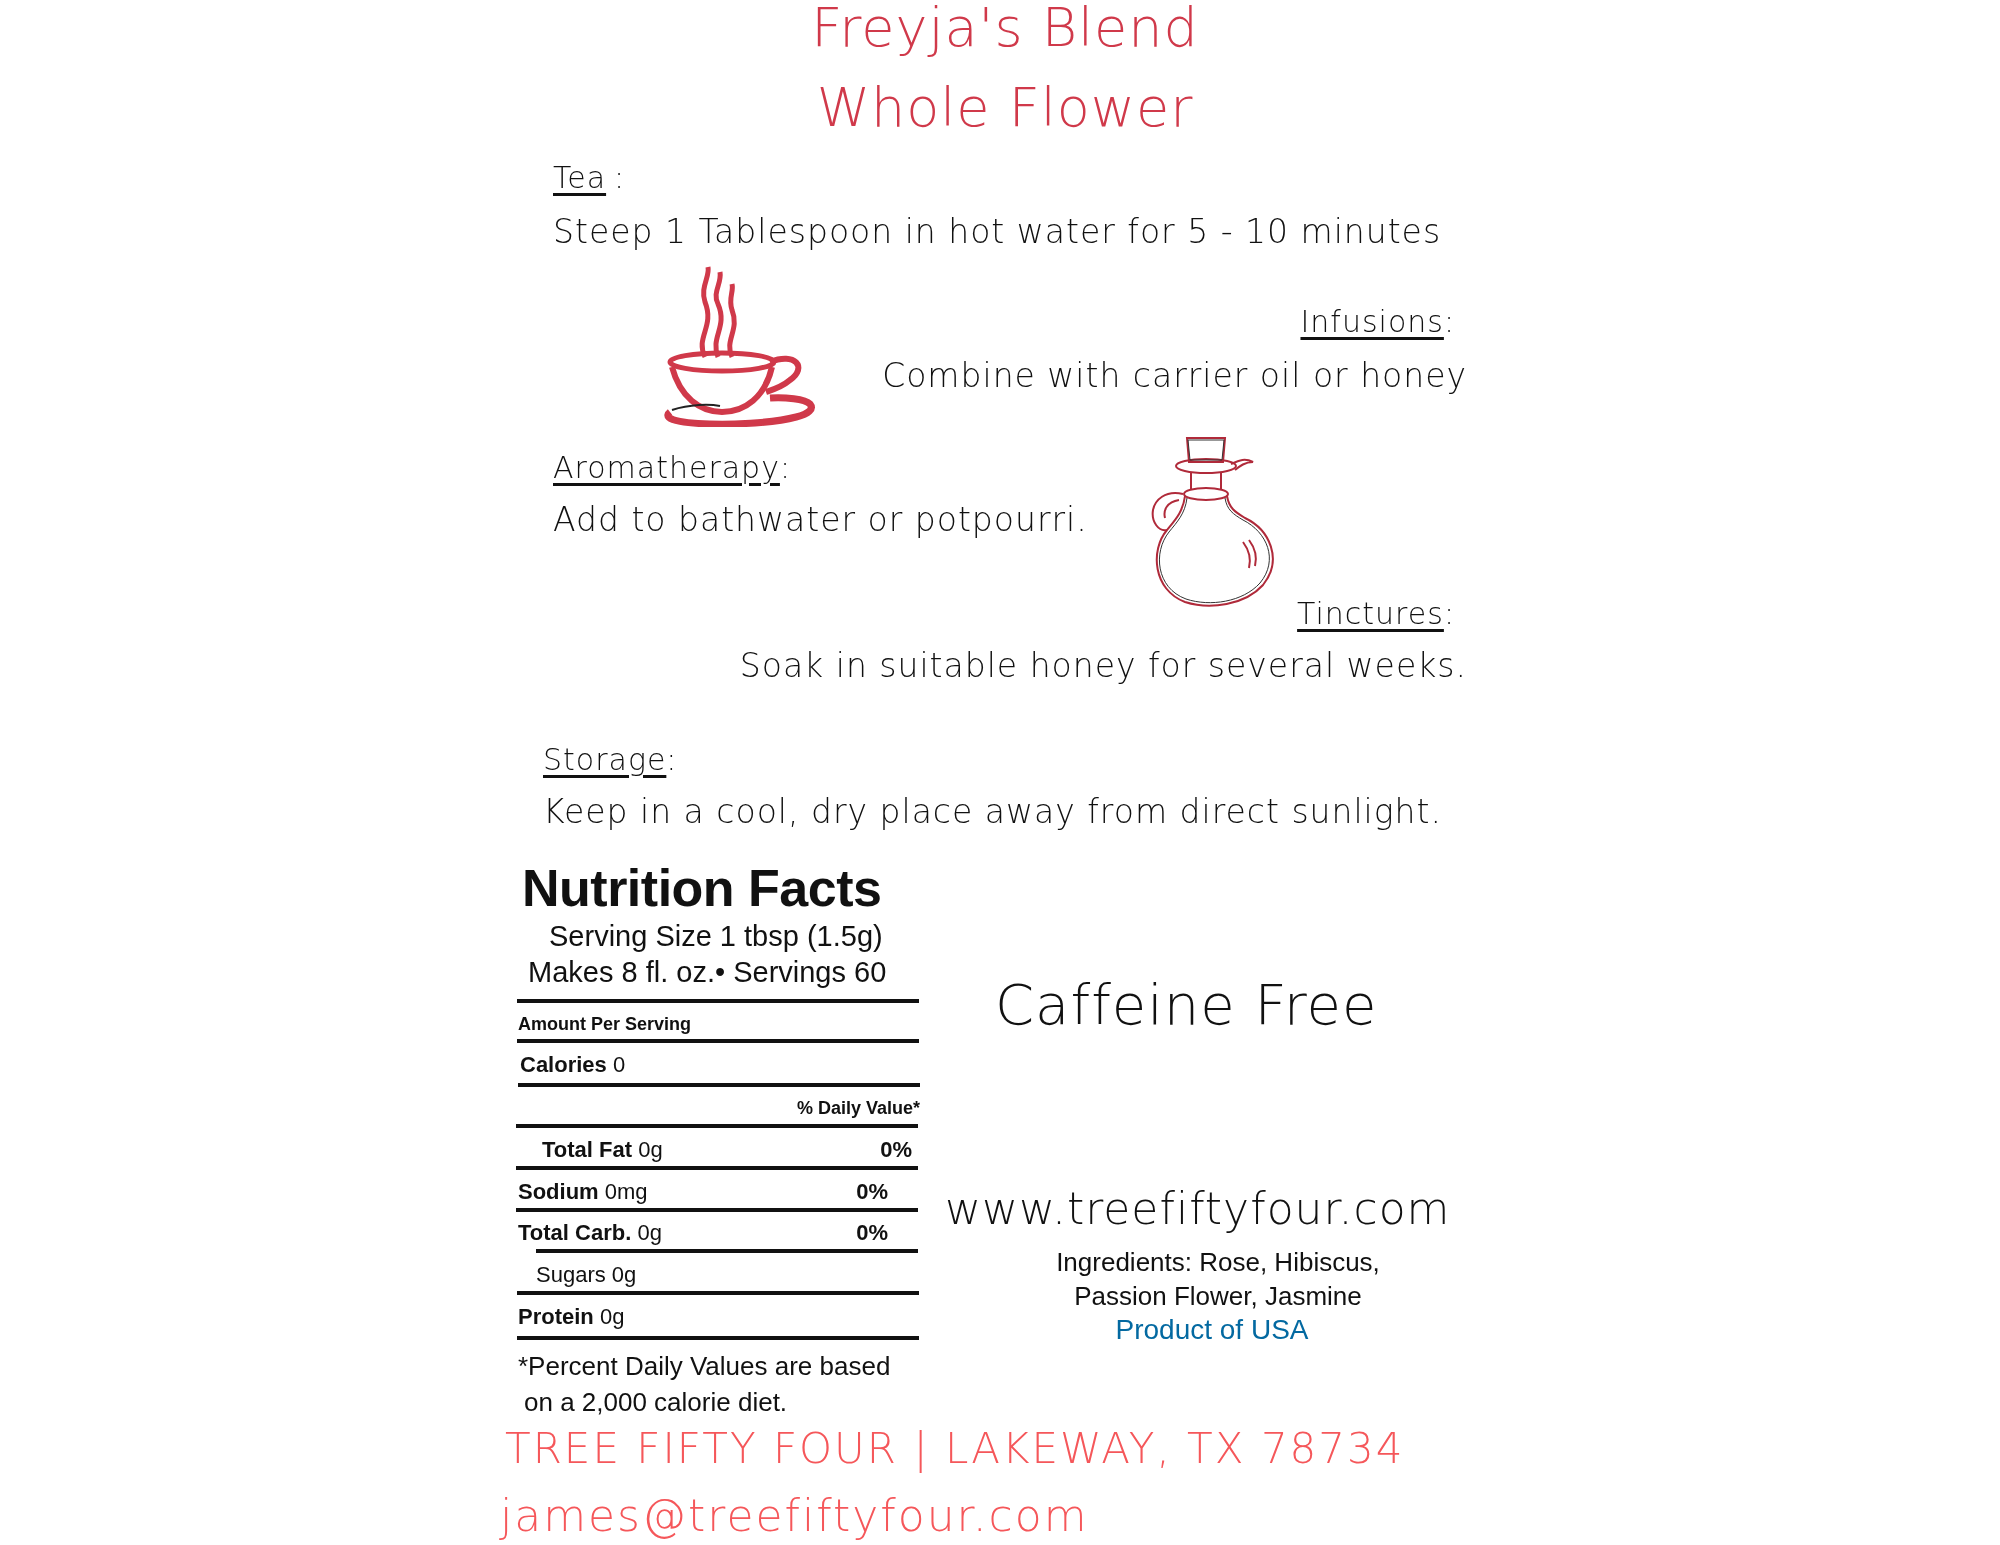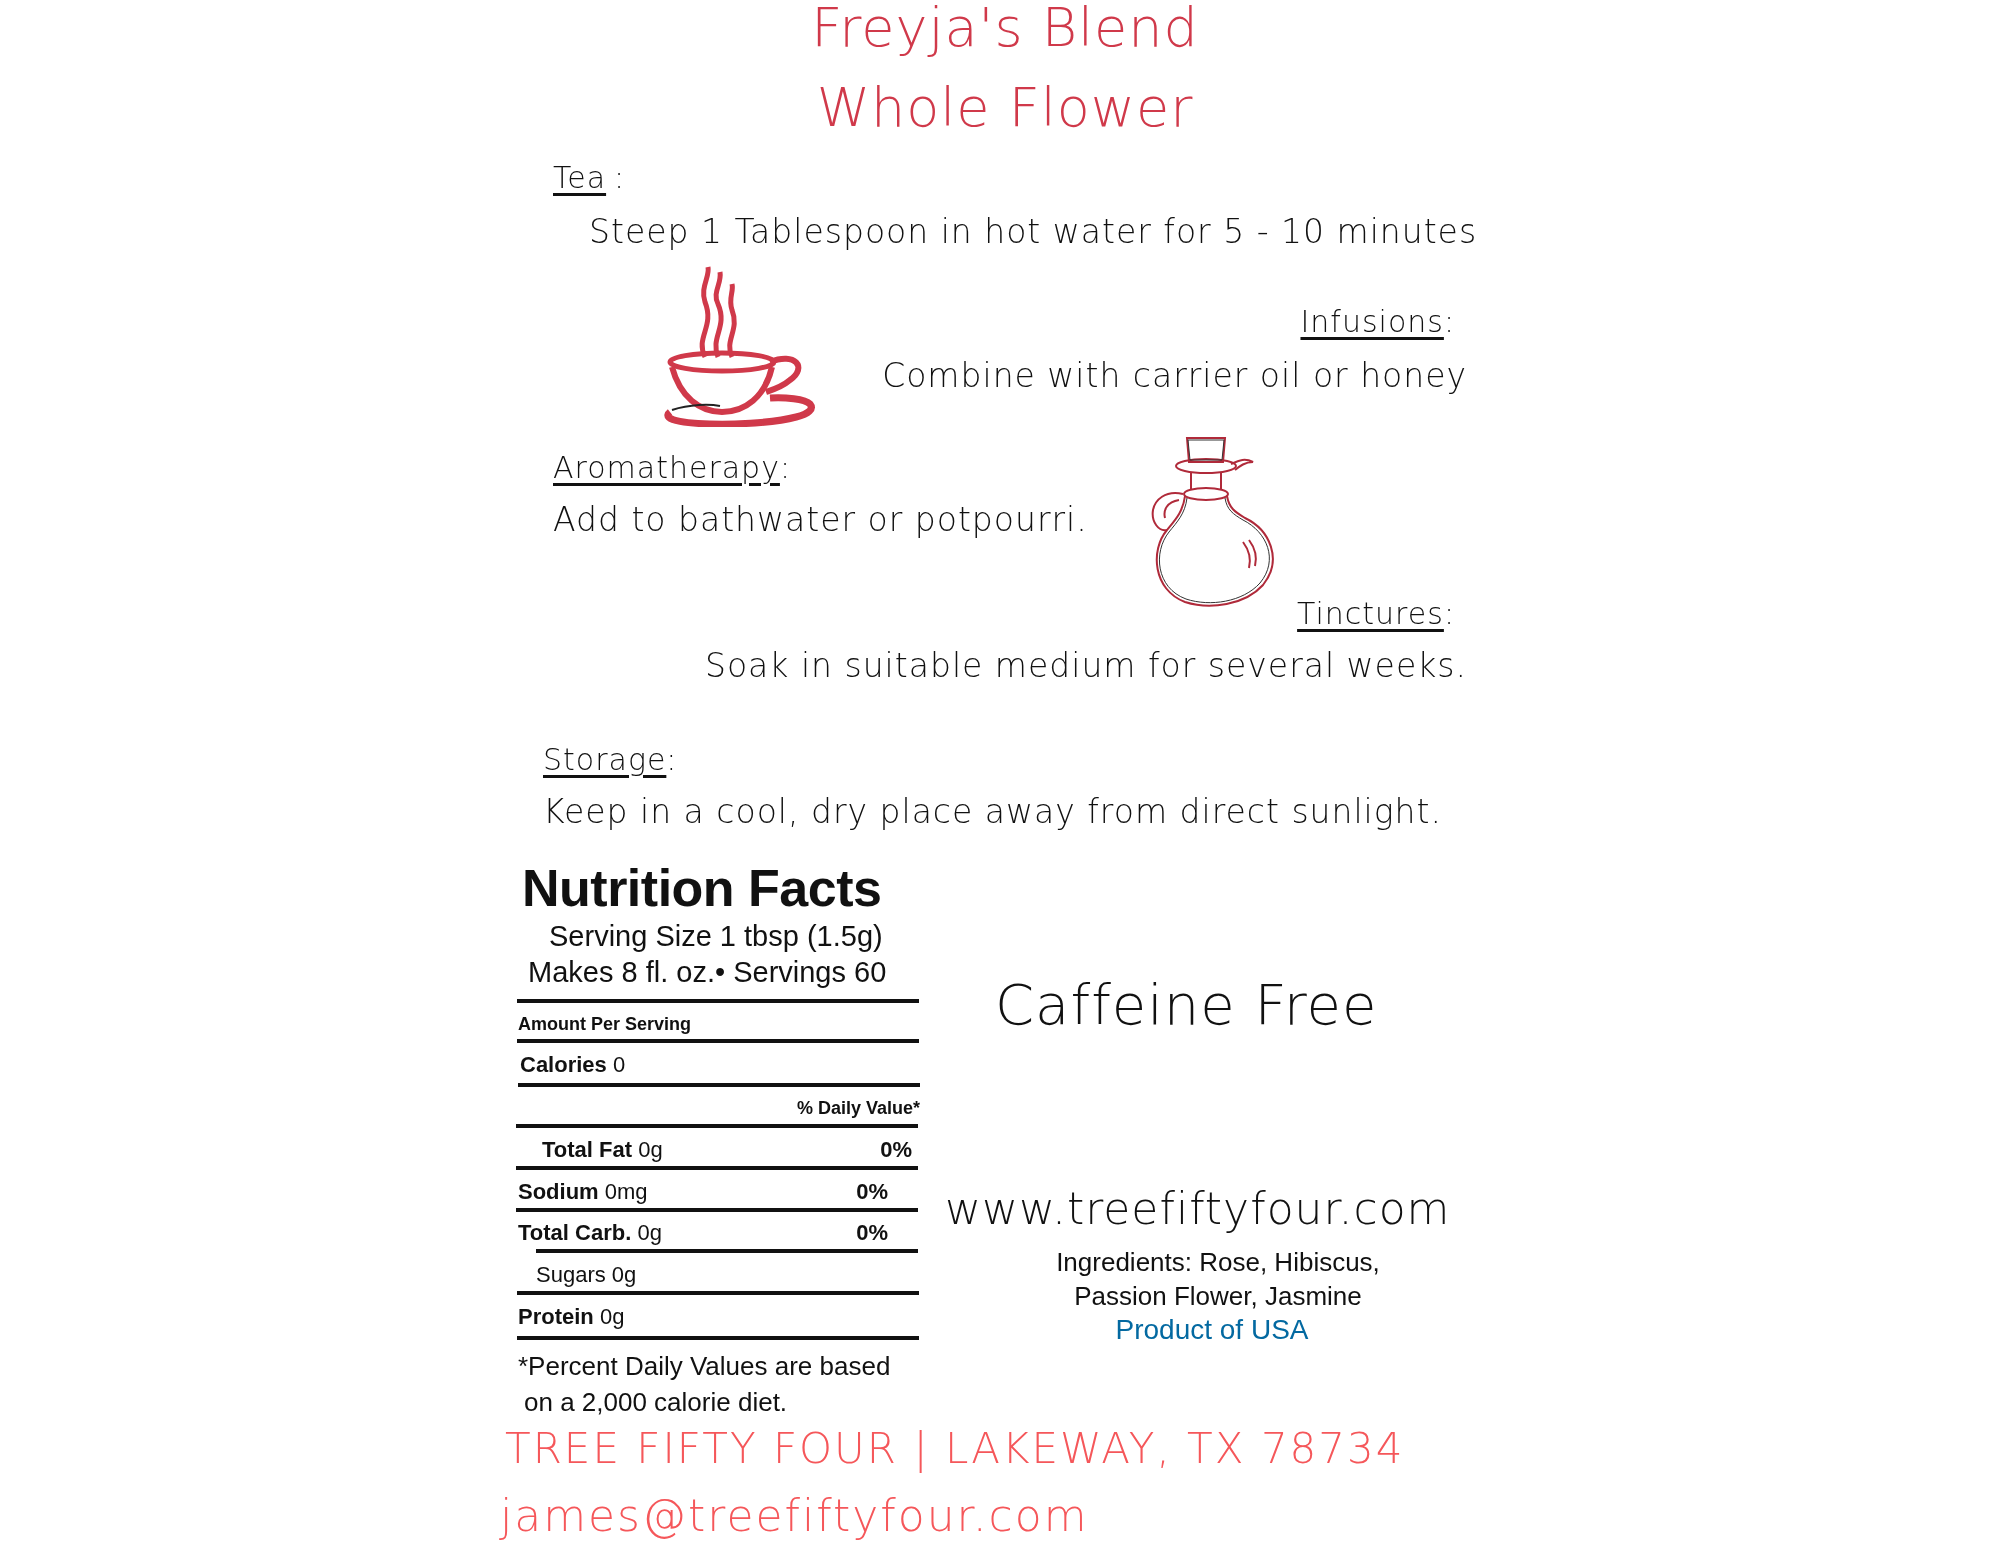--- a/index.html
+++ b/index.html
@@ -30,21 +30,21 @@
     svg.icon { position: absolute; }
   </style>
 </head>
 <body>
 
 <div class="hand title" style="top:-4px;">Freyja's Blend</div>
 <div class="hand title" style="top:76px;">Whole Flower</div>
 
 <div class="hand heading" style="left:553px; top:160px;"><span>Tea</span></div>
 <span class="hand heading" style="left:614px; top:160px; text-decoration:none;">:</span>
-<div class="hand body-text" style="left:553px; top:212px;margin-left:36px;">Steep 1 Tablespoon in hot water for 5 - 10 minutes</div>
+<div class="hand body-text" style="left:553px; top:212px;">Steep 1 Tablespoon in hot water for 5 - 10 minutes</div>
 
 <svg class="icon" style="left:660px; top:262px;" width="160" height="165" viewBox="0 0 160 165">
   <path d="M45 95 C 35 75, 55 65, 45 40 C 40 25, 50 15, 48 5" fill="none" stroke="#d0394a" stroke-width="5"></path>
   <path d="M58 95 C 50 75, 68 65, 58 42 C 52 30, 62 22, 60 10" fill="none" stroke="#d0394a" stroke-width="5"></path>
   <path d="M72 95 C 64 78, 80 68, 72 48 C 68 36, 74 30, 72 22" fill="none" stroke="#d0394a" stroke-width="5"></path>
   <ellipse cx="62" cy="100" rx="52" ry="9" fill="none" stroke="#d0394a" stroke-width="5"></ellipse>
   <path d="M12 105 C 20 135, 40 150, 62 150 C 85 150, 105 135, 112 105" fill="none" stroke="#d0394a" stroke-width="6"></path>
   <path d="M110 100 C 135 90, 148 105, 130 118 C 122 125, 112 128, 106 130" fill="none" stroke="#d0394a" stroke-width="6"></path>
   <path d="M10 150 C 0 158, 25 163, 75 162 C 130 160, 158 152, 150 142 C 145 137, 125 135, 110 136" fill="none" stroke="#d0394a" stroke-width="7"></path>
   <path d="M12 148 C 30 142, 50 142, 60 144" fill="none" stroke="#222" stroke-width="2"></path>
@@ -69,21 +69,21 @@
     <path d="M104 110 C 110 118, 112 128, 110 136"></path>
     <path d="M98 112 C 104 120, 106 130, 104 138"></path>
   </g>
   <g fill="none" stroke="#333" stroke-width="1">
     <path d="M43 10 L 79 10 L 77 30 L 45 30 Z"></path>
     <path d="M42 68 C 40 84, 32 92, 24 102 C 8 122, 11 158, 41 169 C 65 177, 98 172, 115 153 C 134 130, 122 102, 98 90 C 88 84, 82 80, 80 68"></path>
   </g>
 </svg>
 
 <div class="hand heading right" style="left:1000px; width:455px; top:596px;"><span>Tinctures</span><span class="colon">:</span></div>
-<div class="hand body-text right" style="left:700px; width:767px; top:646px;">Soak in suitable medium for several weeks.</div>
+<div class="hand body-text right" style="left:700px; width:767px; top:646px;">Soak in suitable honey for several weeks.</div>
 
 <div class="hand heading" style="left:543px; top:742px;"><span>Storage</span><span class="colon">:</span></div>
 <div class="hand body-text" style="left:543px; top:792px;">Keep in a cool, dry place away from direct sunlight.</div>
 
 <div class="nf nf-title">Nutrition Facts</div>
 <div class="nf nf-serving">Serving Size 1 tbsp (1.5g)</div>
 <div class="nf nf-makes">Makes 8 fl. oz.• Servings 60</div>
 
 <div class="rule" style="left:517px; width:402px; top:999px;"></div>
 <div class="nf-row nf-small" style="top:1014px;">Amount Per Serving</div>

